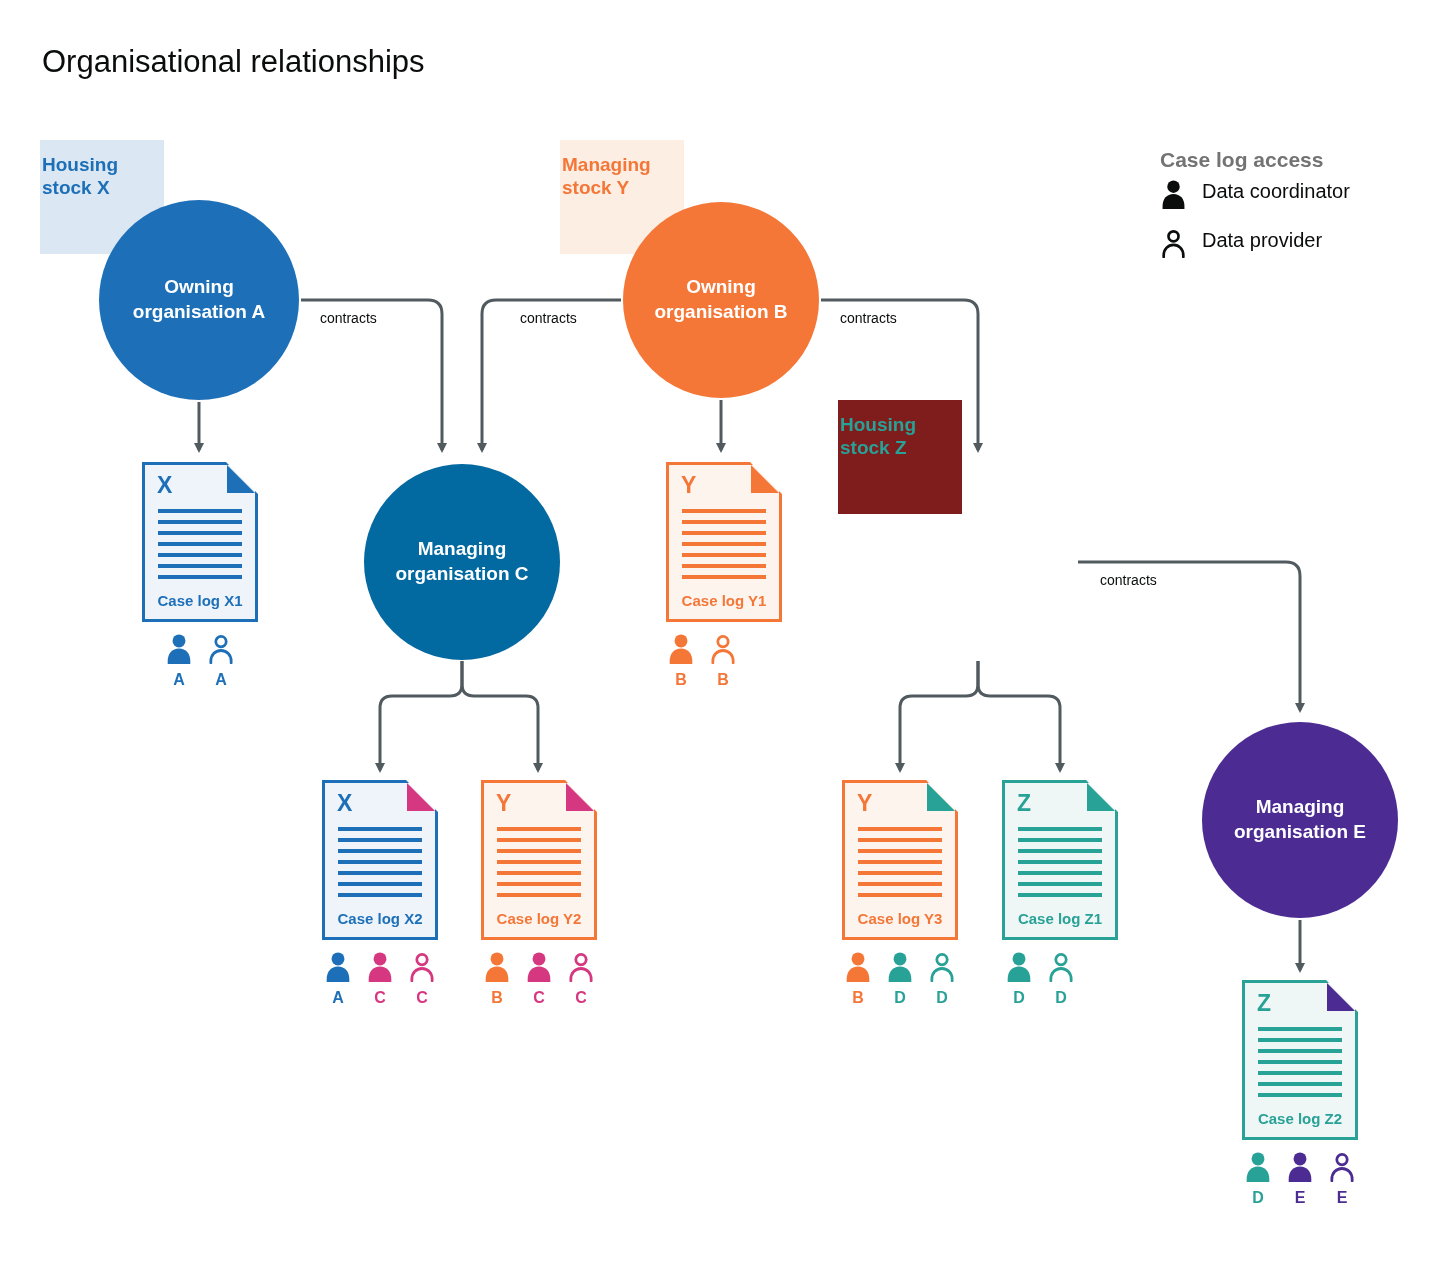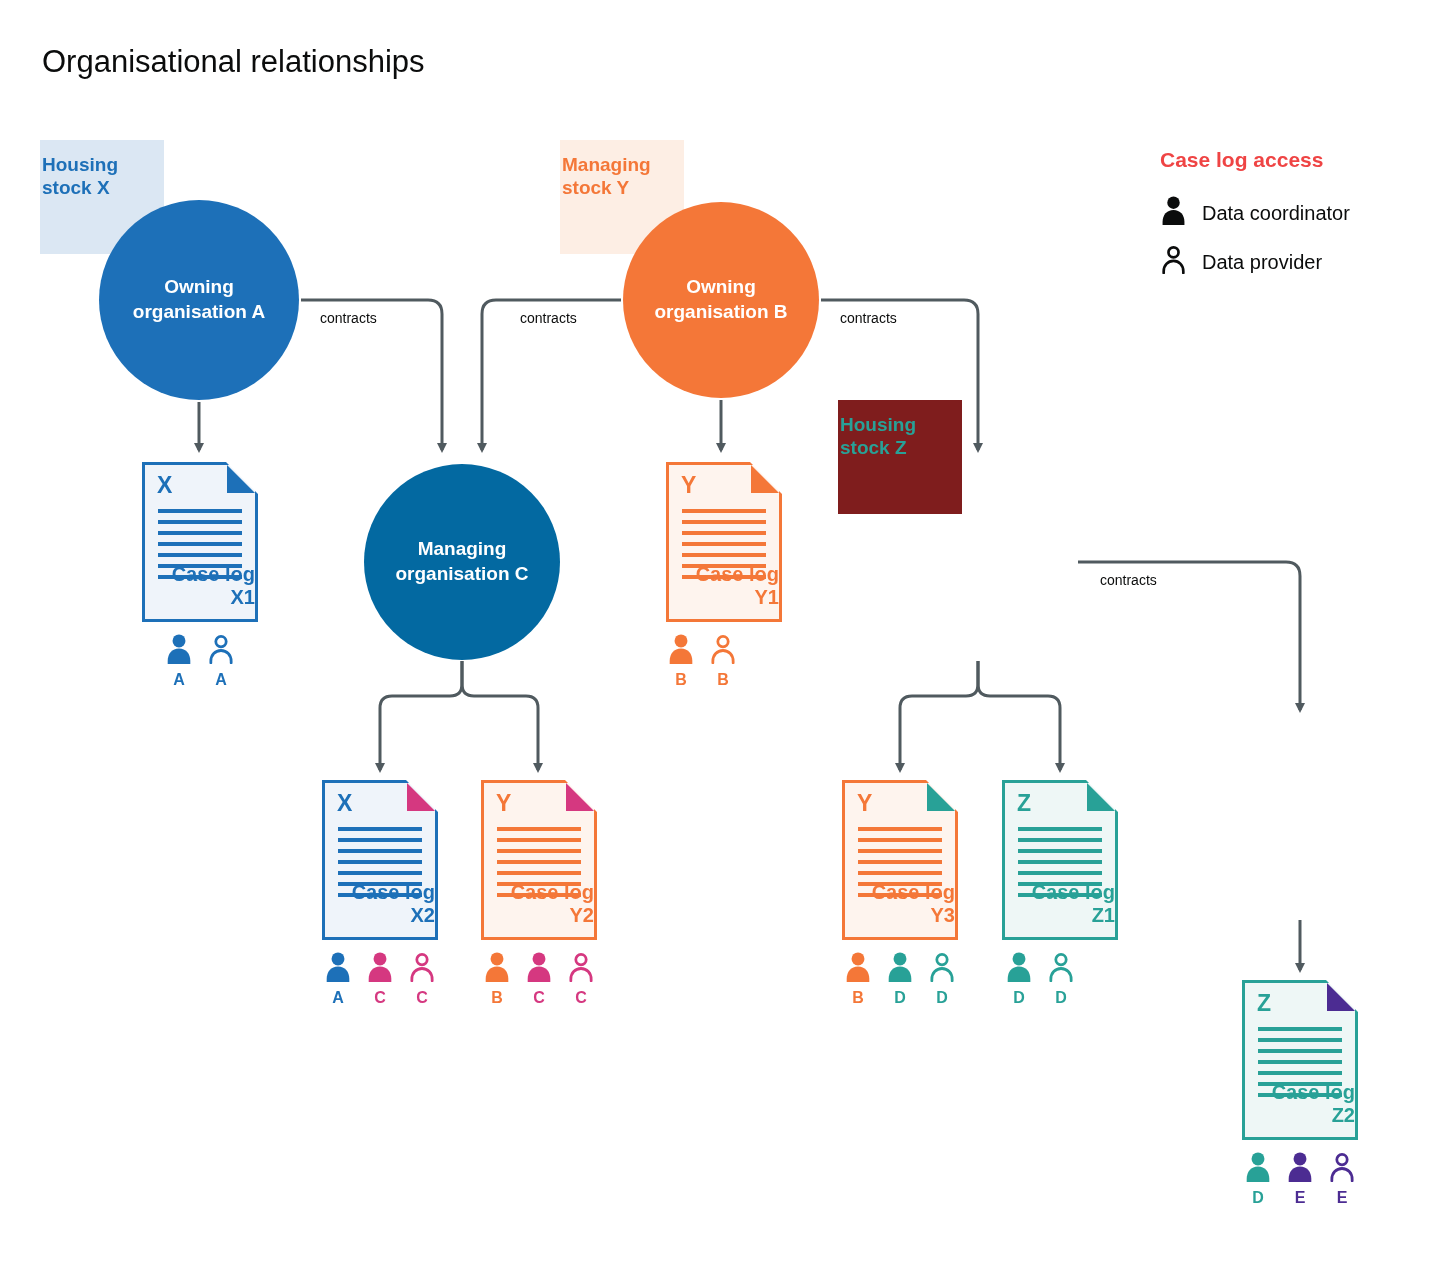--- a/index.html
+++ b/index.html
@@ -37,35 +37,35 @@
   .doc-z { --c:#28a197; --bg:#eef7f6; }
   .fold-a { --fold:#1d70b8; } .fold-b { --fold:#f47738; } .fold-c { --fold:#d53880; }
   .fold-d { --fold:#28a197; } .fold-e { --fold:#4c2c92; }
   .doc-cut  { position:absolute; top:-3px; right:-3px; width:0; height:0;
               border-top:32px solid #fff; border-left:32px solid transparent; }
   .doc-fold { position:absolute; top:0; right:0; width:0; height:0;
               border-bottom:28px solid var(--fold); border-right:28px solid transparent; }
   .doc-letter { position:absolute; left:12px; top:7px; font-size:23px; font-weight:700; color:var(--c); }
   .doc-lines  { position:absolute; left:13px; right:13px; top:44px; height:70px;
                 background:repeating-linear-gradient(to bottom, var(--c) 0, var(--c) 4px, transparent 4px, transparent 11px); }
-  .doc-label  { position:absolute; bottom:10px; left:0; right:0; text-align:right;
-                font-size:20px; font-weight:700; color:var(--c); }
+  .doc-label  { position:absolute; bottom:10px; left:0; right:0; text-align:center;
+                font-size:15px; font-weight:700; color:var(--c); }
 
   
   .access { position:absolute; display:flex; gap:12px; z-index:2; transform:translateX(-50%); }
   .cell { display:flex; flex-direction:column; align-items:center; gap:7px; width:30px; }
   .cell svg { width:28px; height:30px; display:block; }
   .ltr { font-size:16px; font-weight:700; }
   .clr-a { color:#1d70b8; } .clr-b { color:#f47738; } .clr-c { color:#d53880; }
   .clr-d { color:#28a197; } .clr-e { color:#4c2c92; }
 
   
   .legend { position:absolute; left:1160px; top:148px; z-index:2; }
-  .legend-title { font-size:21px; font-weight:700; margin-bottom:24px; color:#ef4444; }
-  .legend-item { display:flex; align-items:flex-end; gap:15px; margin-bottom:20px; font-size:20px; color:#0b0c0c; }
+  .legend-title { font-size:21px; font-weight:700; margin-bottom:8px; color:#737373; }
+  .legend-item { display:flex; align-items:flex-start; gap:15px; margin-bottom:20px; font-size:20px; color:#0b0c0c; }
   .legend-item svg { width:27px; height:29px; color:#0b0c0c; flex:0 0 auto; }
 </style>
 </head>
 <body>
 
 <svg width="0" height="0" style="position:absolute" aria-hidden="true">
   <defs>
     <symbol id="person-filled" viewBox="0 0 24 26">
       <circle cx="12" cy="6" r="5.6" fill="currentColor"></circle>
       <path d="M12 12.6 C6 12.6 2.2 17 2.2 23.4 L2.2 26 L21.8 26 L21.8 23.4 C21.8 17 18 12.6 12 12.6 Z" fill="currentColor"></path>
@@ -113,20 +113,23 @@
 
   <div class="org org-b">
     <span>Owning organisation B</span>
     </div>
   <div class="org org-a">
     <span>Owning organisation A</span>
     </div>
   <div class="org org-c">
     <span>Managing organisation C</span>
     </div>
+  <div class="org org-e">
+    <span>Managing organisation E</span>
+    </div>
 
   <div class="doc doc-x fold-a" style="left:142px; top:462px;">
     <span class="doc-letter">X</span>
     <div class="doc-lines"></div>
     <div class="doc-cut"></div>
     <div class="doc-fold"></div>
     <div class="doc-label">Case log X1</div>
   </div>
 
   <div class="doc doc-y fold-b" style="left:666px; top:462px;">

